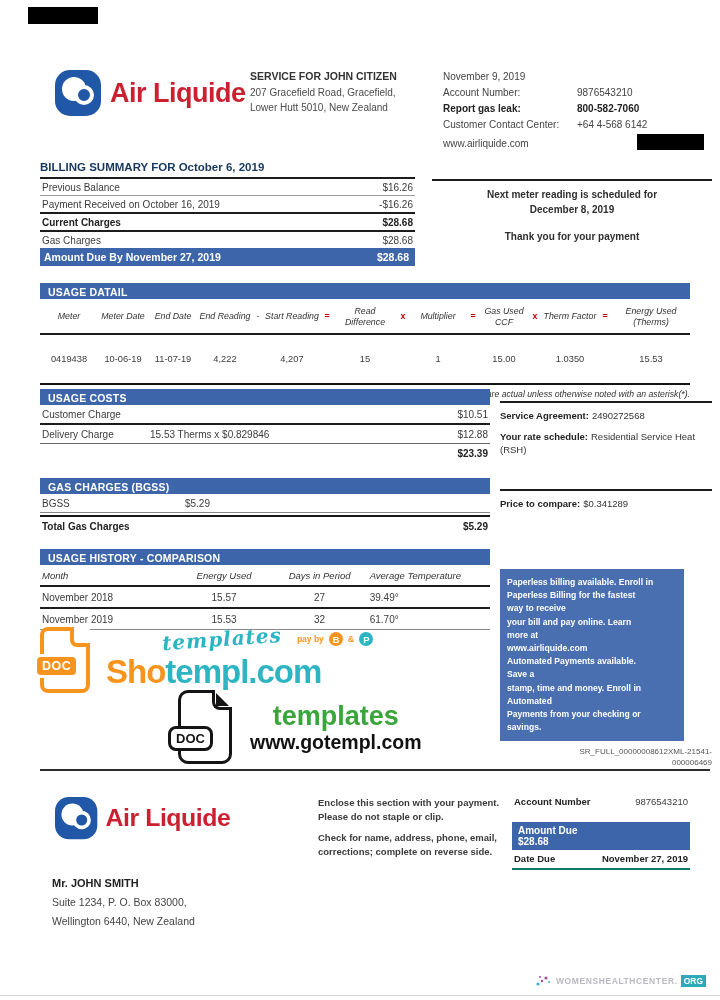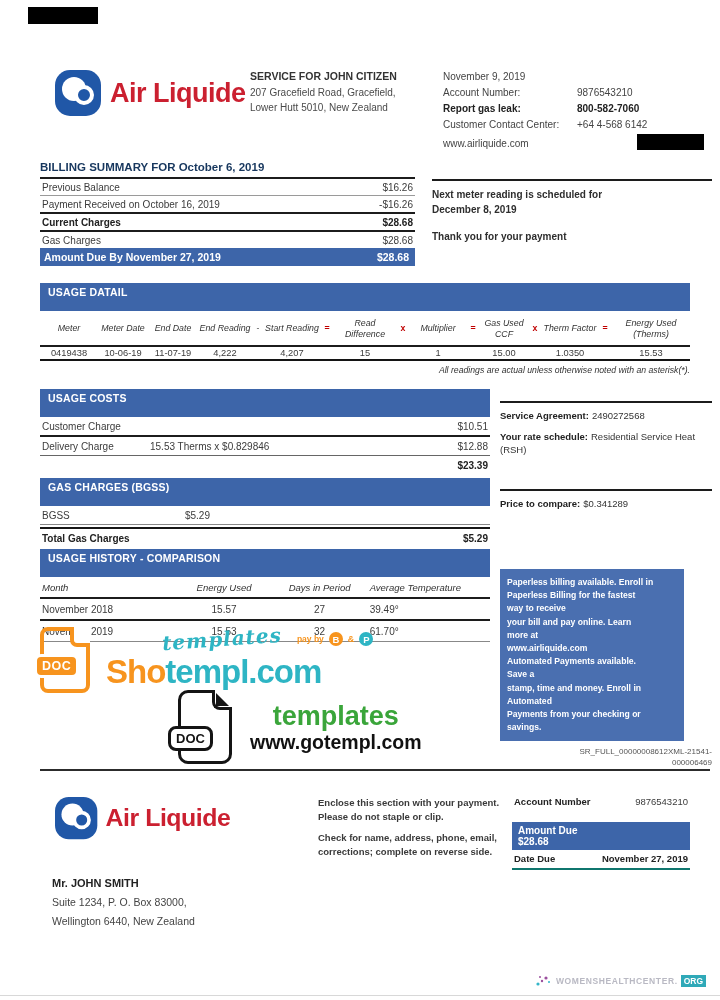--- a/index.html
+++ b/index.html
@@ -34,30 +34,30 @@
   .info-site { margin-top:3px; }
 
   
   .billing { left:40px; top:161px; width:375px; }
   .b-title { font-size:11.5px; font-weight:bold; color:var(--navy); padding-bottom:4px; border-bottom:2px solid #1c1c1c; }
   .b-row { display:flex; justify-content:space-between; font-size:10px; padding:2.5px 2px; color:#3b3b3b; }
   .b0 { border-bottom:1px solid #9a9a9a; }
   .b1 { border-bottom:2px solid #1c1c1c; }
   .b2 { border-bottom:2px solid #1c1c1c; font-weight:bold; color:#222; }
   .b-due { display:flex; justify-content:space-between; background:var(--bar_blue); color:#fff; font-weight:bold; font-size:10.5px; padding:2.5px 6px 3px 4px; }
-  .b-aside { left:432px; top:179px; width:280px; border-top:2px solid #1c1c1c; padding-top:7px; font-size:10px; font-weight:600; color:#2e2e2e; line-height:14.5px; }
+  .b-aside { left:432px; top:179px; width:280px; border-top:2px solid #1c1c1c; padding-top:7px; font-size:10px; font-weight:600; color:#2e2e2e; line-height:14.5px;text-align:center; }
   .b-aside .gap { height:13px; }
 
   
-  .sec-bar { background:var(--bar_blue); color:#fff; font-weight:bold; font-size:10.5px; height:28px; line-height:18px; padding-left:8px; letter-spacing:0.2px; }
+  .sec-bar { background:var(--bar_blue); color:#fff; font-weight:bold; font-size:10.5px; height:16px; line-height:18px; padding-left:8px; letter-spacing:0.2px; }
 
   
   .ud { left:40px; top:283px; width:650px; }
   .ud-head { display:flex; align-items:center; padding:7px 0 6px; font-size:8.8px; line-height:10.5px; font-style:italic; color:#333; text-align:center; }
-  .ud-vals { display:flex; border-top:2px solid #1c1c1c; border-bottom:2.5px solid #141414; font-size:9.3px; padding:1px 0; text-align:center; color:#3b3b3b; }
+  .ud-vals { display:flex; border-top:2px solid #1c1c1c; border-bottom:2.5px solid #141414; font-size:9.3px; padding:19px 0; text-align:center; color:#3b3b3b; }
   .ud .c { display:block; flex:0 0 auto; }
   .c0{width:58px}.c1{width:50px}.c2{width:50px}.c3{width:54px}.c4{width:12px}
   .c5{width:56px}.c6{width:14px}.c7{width:62px}.c8{width:14px}.c9{width:56px}
   .c10{width:14px}.c11{width:48px}.c12{width:14px}.c13{width:56px}.c14{width:14px}.c15{width:78px}
   .op { color:var(--red); font-weight:bold; font-style:normal; }
   .opg { color:#555; font-style:normal; }
   .ud-note { font-style:italic; font-size:8.7px; color:#333; text-align:right; margin-top:4px; }
 
   
   .costs { left:40px; top:389px; width:450px; }

